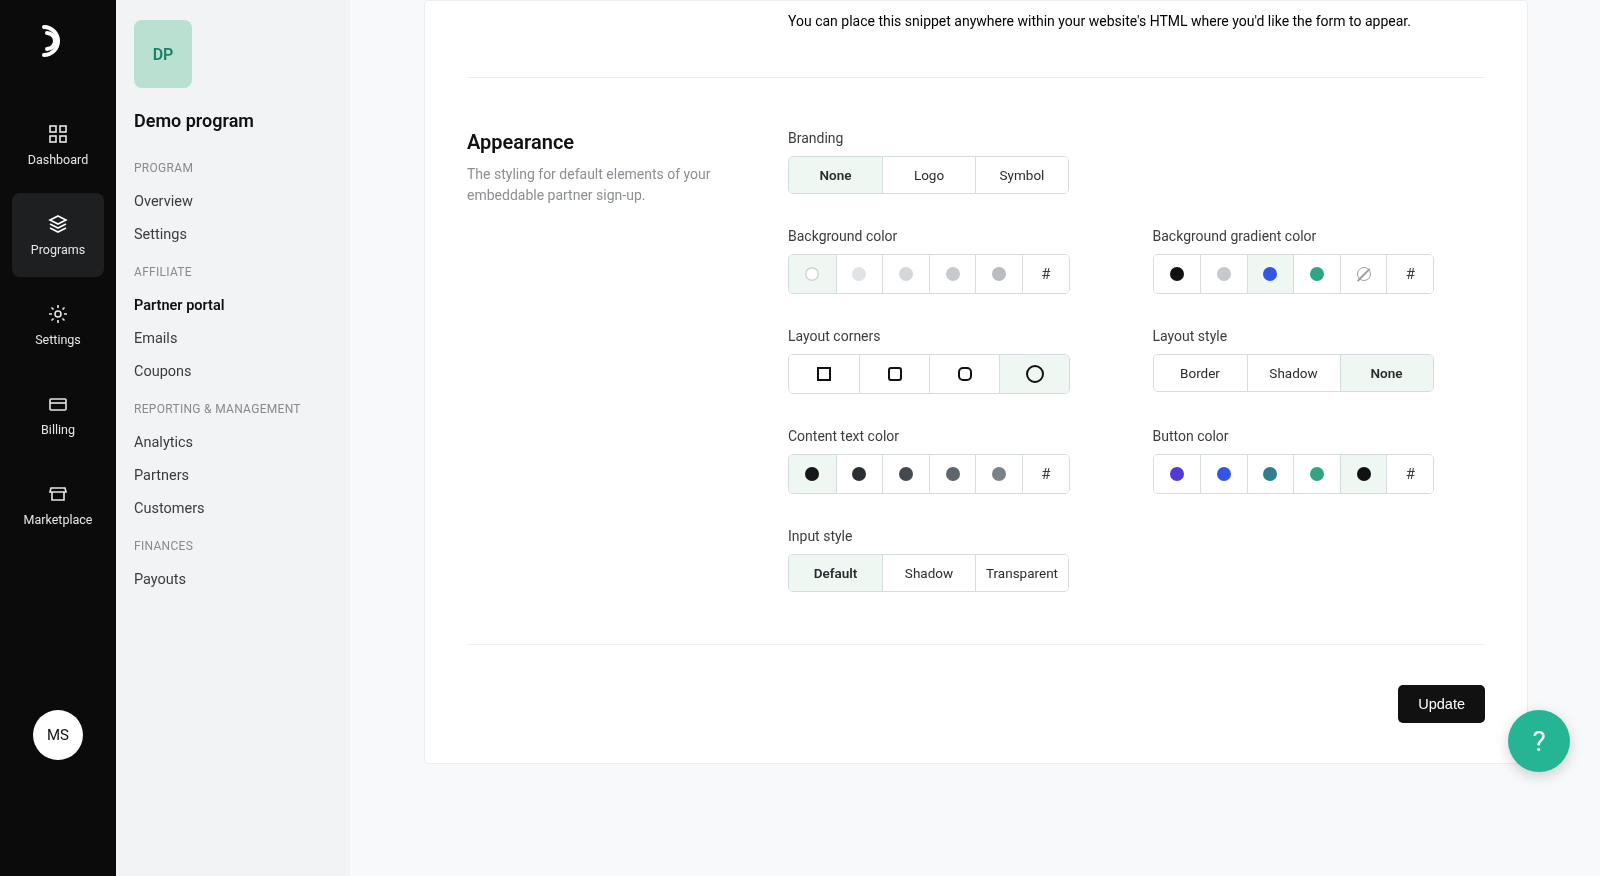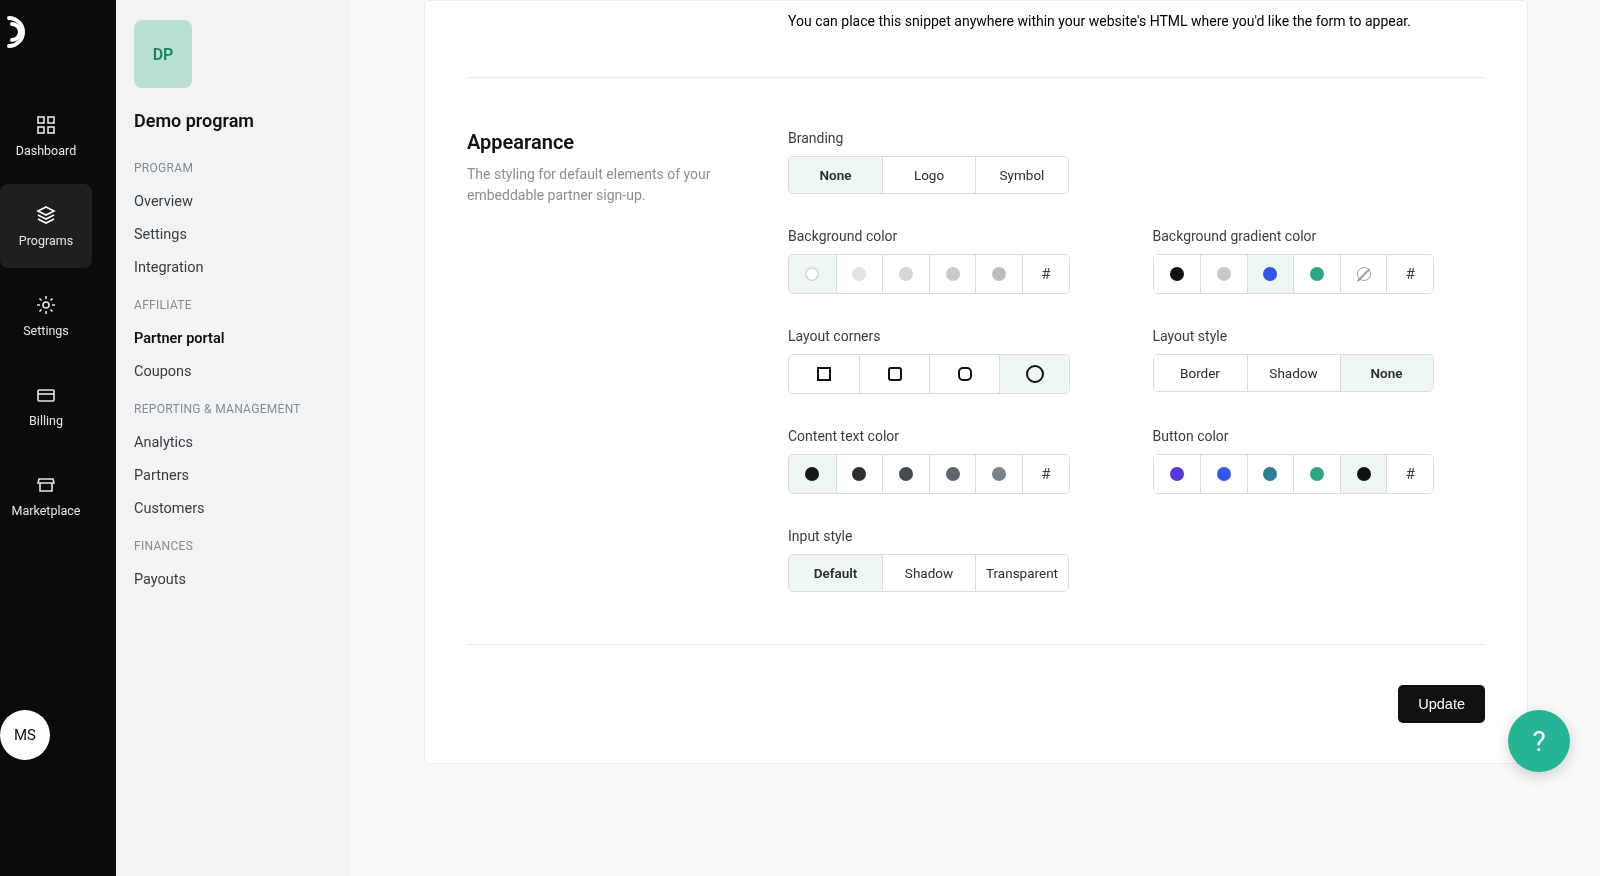--- a/index.html
+++ b/index.html
@@ -16,21 +16,22 @@
       overflow: hidden;
       display: flex;
     }
     
     .rail {
       width: 116px;
       background: #0b0b0b;
       color: #fff;
       display: flex;
       flex-direction: column;
-      padding-top: 9px;
+      align-items: center;
+      padding-top: 18px;
       position: relative;
     }
     .rail-logo {
       width: 45px;
       height: 45px;
       margin-bottom: 40px;
       display: flex;
       align-items: center;
       justify-content: center;
     }
@@ -350,25 +351,25 @@
 
 <div class="sidebar">
   <div class="sidebar-badge">
     <span>DP</span>
   </div>
   <div class="sidebar-title">Demo program</div>
 
   <div class="sidebar-section">Program</div>
   <a class="sidebar-link">Overview</a>
   <a class="sidebar-link">Settings</a>
-  <a class="sidebar-link">Integration</a>
   <div class="sidebar-spacer"></div>
 
   <div class="sidebar-section">Affiliate</div>
   <a class="sidebar-link active">Partner portal</a>
+  <a class="sidebar-link">Emails</a>
   <a class="sidebar-link">Coupons</a>
   <div class="sidebar-spacer"></div>
 
   <div class="sidebar-section">Reporting &amp; Management</div>
   <a class="sidebar-link">Analytics</a>
   <a class="sidebar-link">Partners</a>
   <a class="sidebar-link">Customers</a>
   <div class="sidebar-spacer"></div>
 
   <div class="sidebar-section">Finances</div>

